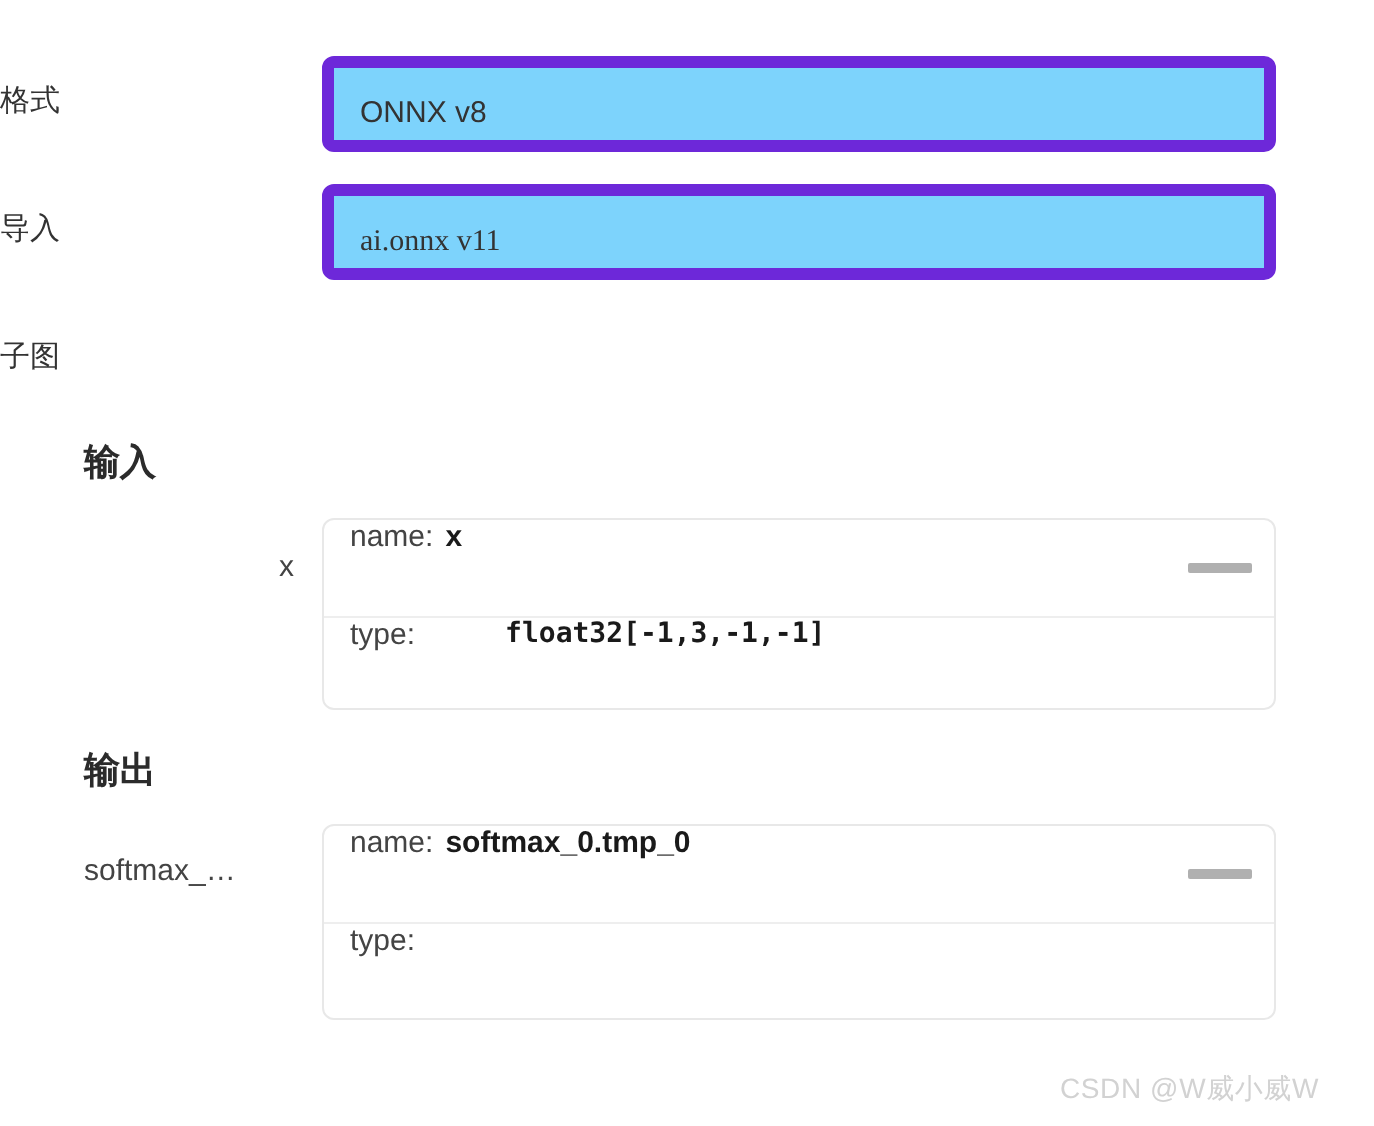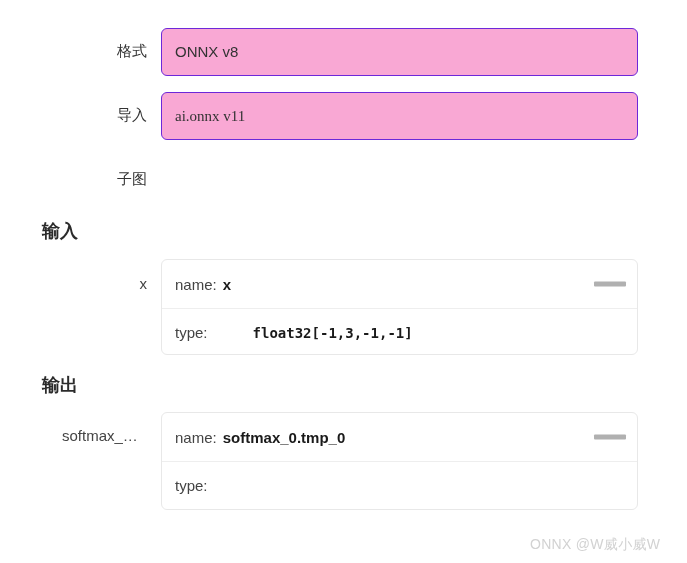--- a/index.html
+++ b/index.html
@@ -27,36 +27,36 @@
   
   .prop-row {
     position: absolute;
     left: 0;
     width: 687px;
     display: flex;
     align-items: flex-start;
   }
   .prop-label {
     width: 147px;
-    text-align: right;
+    text-align: left;
     padding-right: 0;
     font-size: 15px;
     color: #333333;
     line-height: 20px;
     box-sizing: border-box;
     font-family: Liberation Serif, serif;
   }
   .prop-box {
     position: absolute;
     left: 161px;
     width: 477px;
     box-sizing: border-box;
-    border: 1px solid #6d28d9;
+    border: 6px solid #6d28d9;
     border-radius: 6px;
-    background: #f9a8d4;
+    background: #7dd3fc;
   }
   .prop-value {
     font-size: 15px;
     color: #333333;
     padding: 0 13px;
     line-height: 46px;
     white-space: nowrap;
     overflow: hidden;
   }
 
@@ -91,41 +91,39 @@
     left: 0;
     width: 147px;
     text-align: right;
     top: 274px;
   }
   #label-output-softmax {
     left: 42px;
     width: 110px;
     text-align: left;
     top: 426px;
-    margin-left: 20px;
   }
 
   .arg-card {
     position: absolute;
     left: 161px;
     width: 477px;
     box-sizing: border-box;
     border: 1px solid #e8e8e8;
     border-radius: 6px;
     background: #ffffff;
     overflow: hidden;
   }
   #card-input-x  { top: 259px; height: 96px; }
   #card-output-0 { top: 412px; height: 98px; }
 
   .arg-line {
     position: relative;
     height: 48px;
     display: flex;
-    align-items: center;
     padding: 0 13px;
     box-sizing: border-box;
   }
   .arg-line.divided {
     border-top: 1px solid #eeeeee;
     gap: 39px;
   }
   .arg-key {
     font-size: 15px;
     color: #444444;
@@ -217,15 +215,15 @@
     <div class="arg-line">
       <span class="arg-key">name:</span>
       <span class="arg-val-bold">softmax_0.tmp_0</span>
       <span class="collapse-icon"></span>
     </div>
     <div class="arg-line divided">
       <span class="arg-key">type:</span>
     </div>
   </div>
 
-  <div id="watermark">ONNX @W威小威W</div>
+  <div id="watermark">CSDN @W威小威W</div>
 
 </div>
 
 </body></html>

